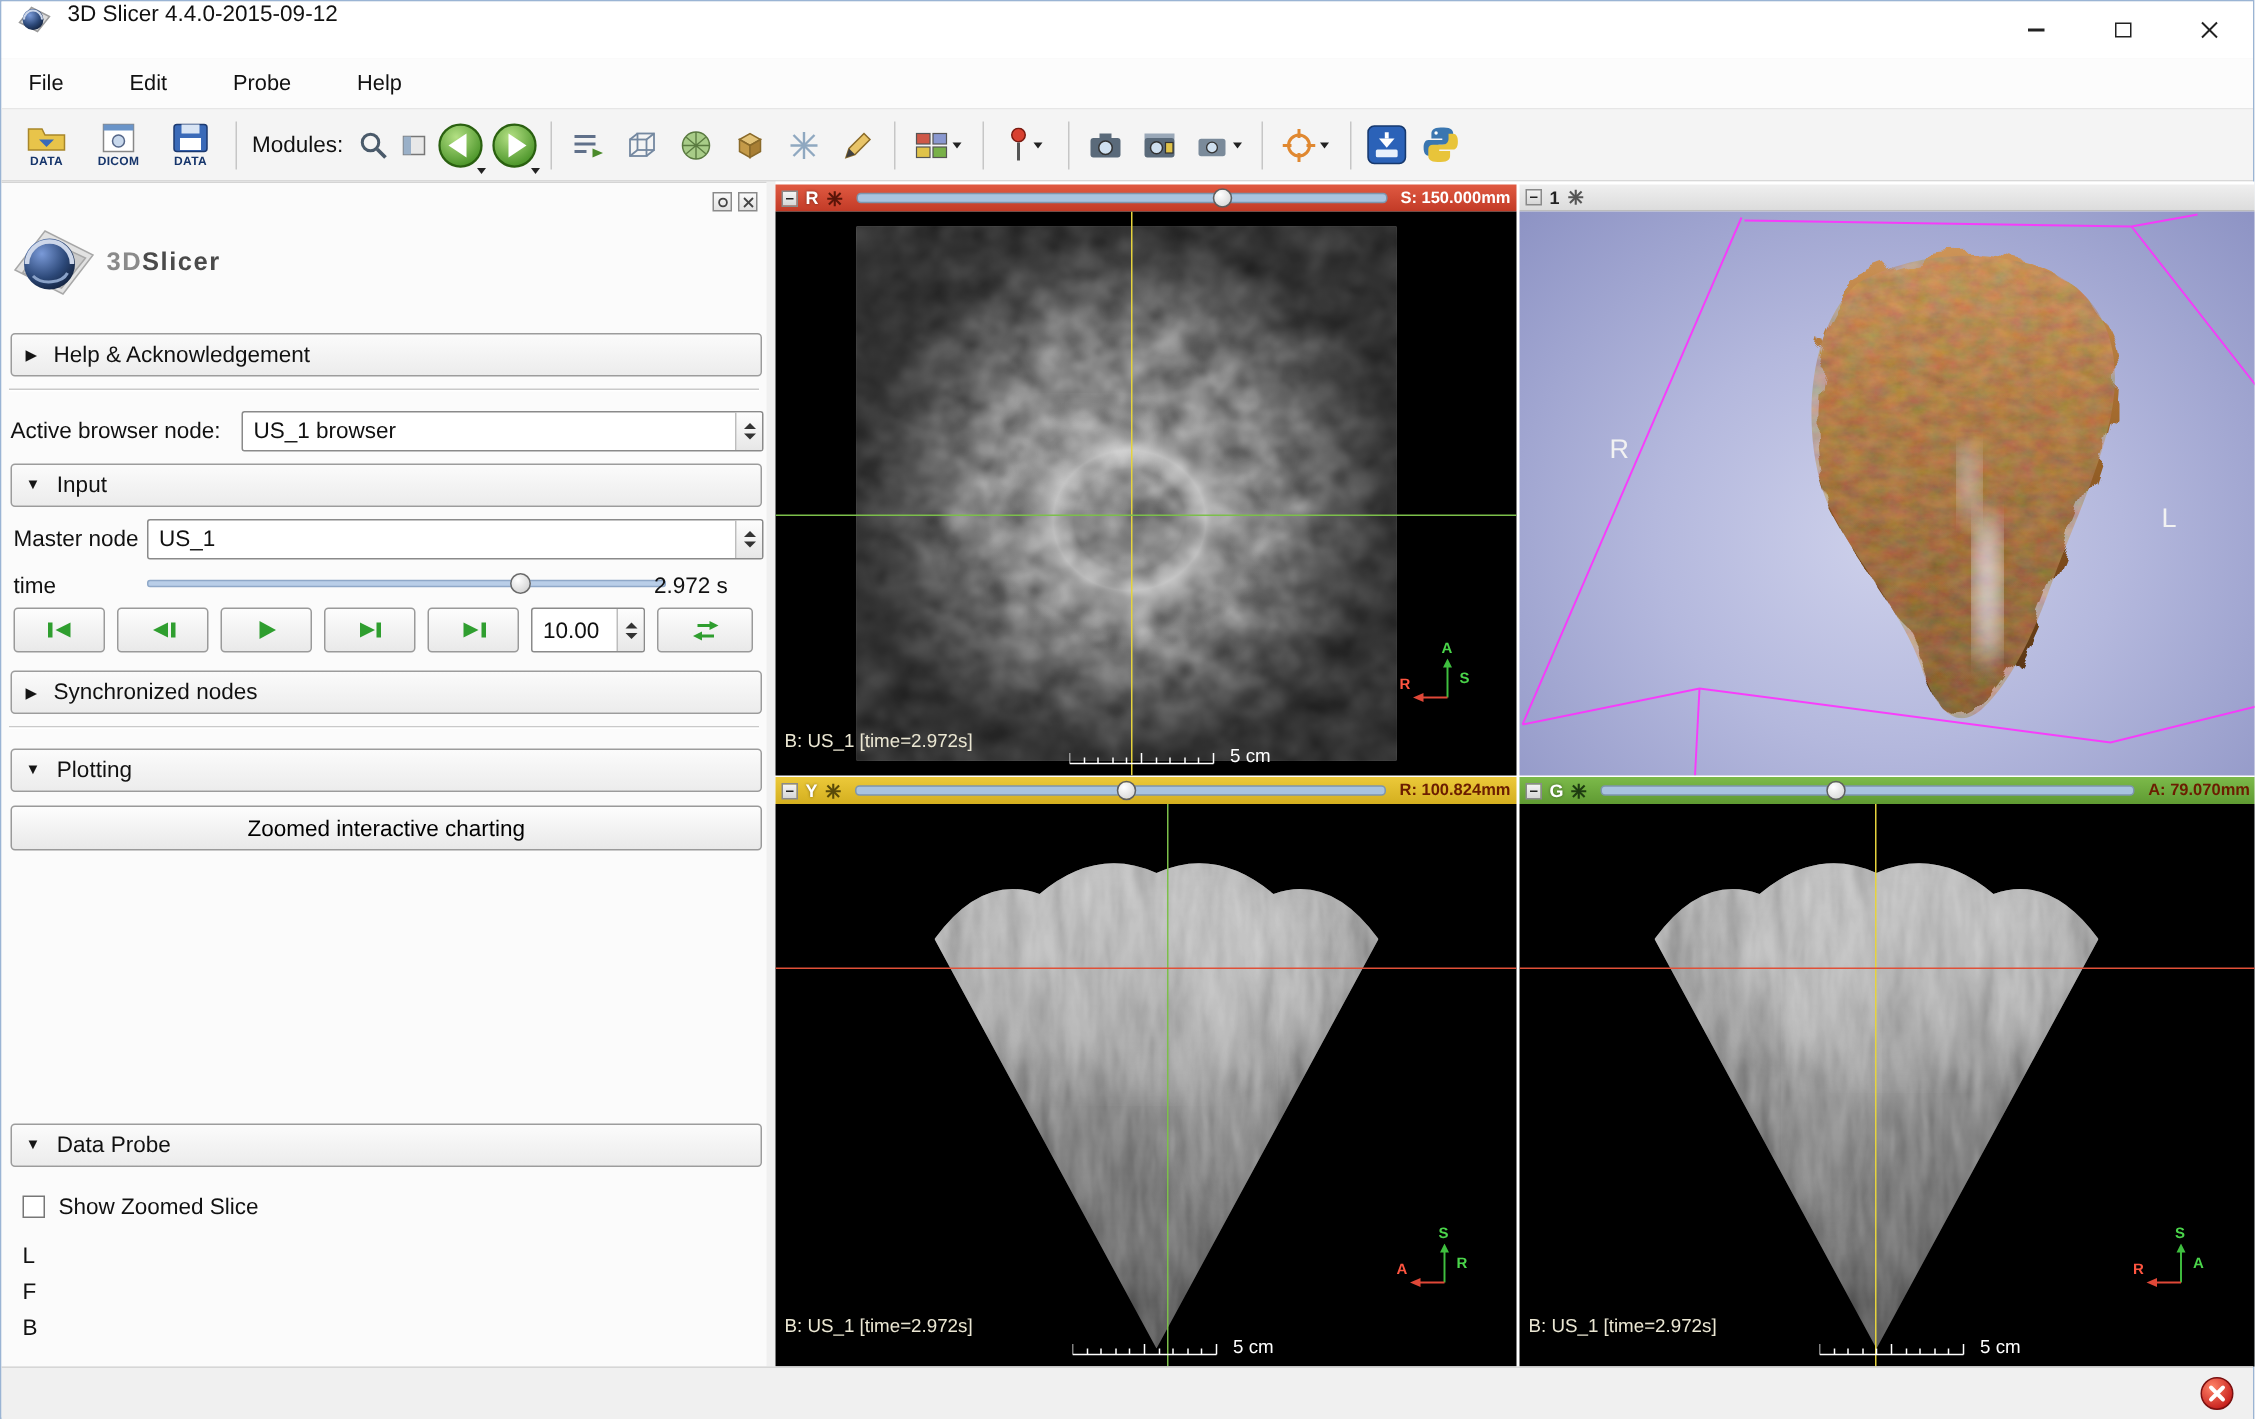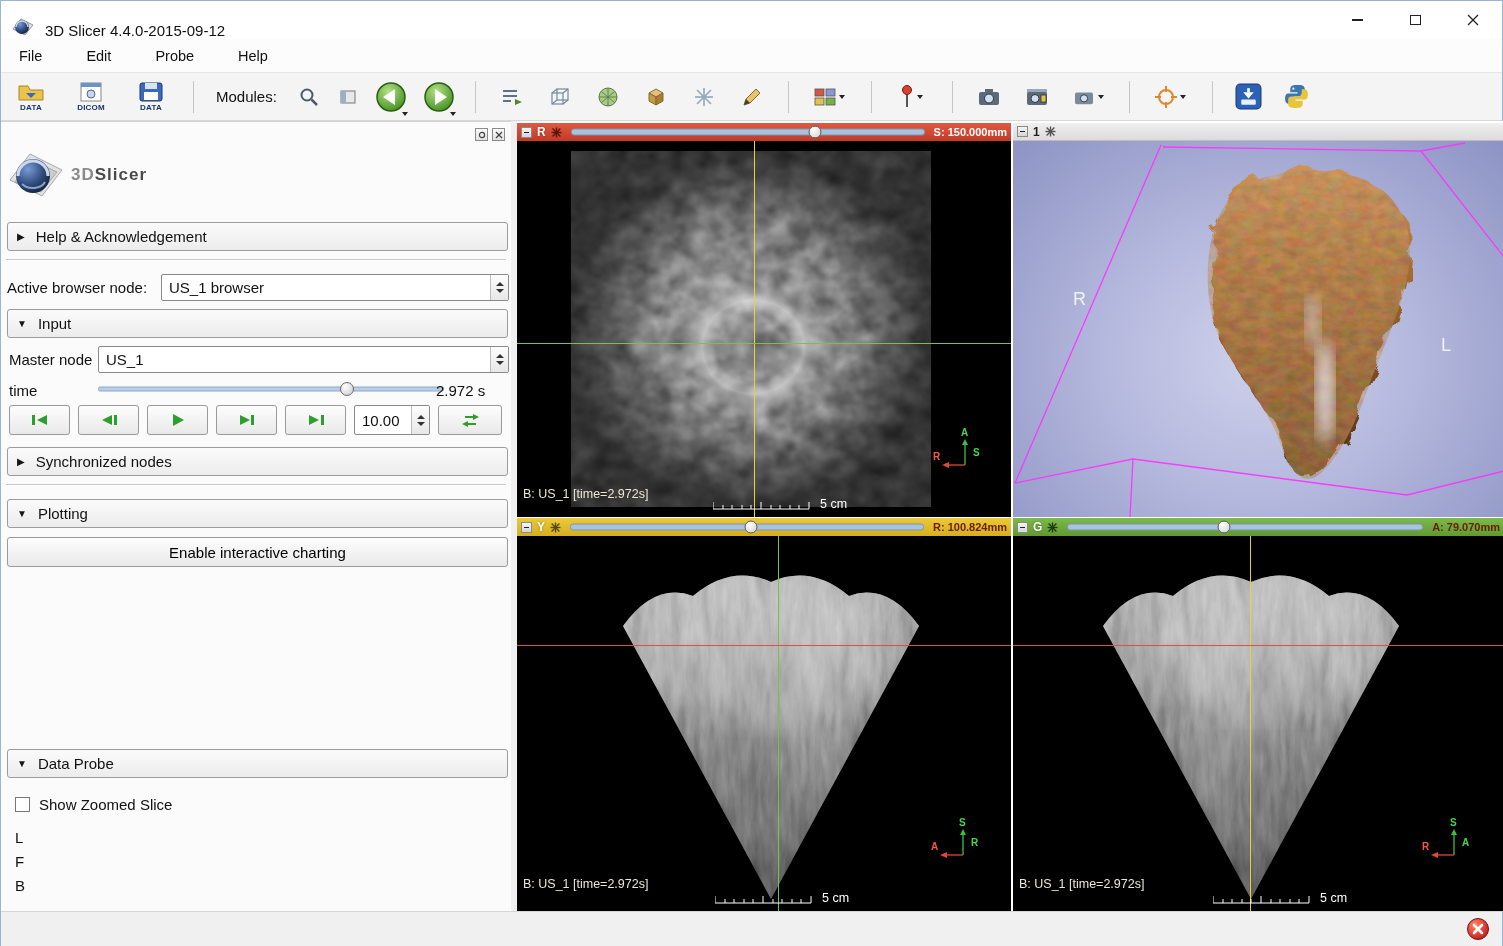--- a/index.html
+++ b/index.html
@@ -2,33 +2,33 @@
 <html><head>
 <meta charset="utf-8">
 <style>
 * { margin:0; padding:0; box-sizing:border-box; }
 html,body { width:1503px; height:946px; }
 body { font-family:"Liberation Sans",sans-serif; background:#f0f0f0; overflow:hidden; }
 .app { position:relative; width:1503px; height:946px; background:#f0f0f0; border:1px solid #9ab4d4; }
 .abs { position:absolute; }
 
 
-.titlebar { position:absolute; top:0; left:0; width:100%; height:38px; background:#ffffff; display:flex; align-items:flex-end; padding-left:10px; }
+.titlebar { position:absolute; top:0; left:0; width:100%; height:38px; background:#ffffff; display:flex; align-items:flex-start; padding-left:10px; }
 .title-text { font-size:15px; color:#111; margin-left:10px; }
 .win-controls { margin-left:auto; display:flex; height:38px; }
 .win-btn { width:58px; height:38px; display:flex; align-items:center; justify-content:center; }
 .glyph-min { width:11px; height:1.5px; background:#222; }
 .glyph-max { width:11px; height:10px; border:1.3px solid #222; }
 
 
 .menubar { position:absolute; top:38px; left:0; width:100%; height:34px; background:#fcfcfc; display:flex; align-items:center; padding-left:6px; border-bottom:1px solid #e6e6e6;gap:20px; }
 .menu-item { font-size:14.5px; color:#111; padding:6px 12px; }
 
 
-.toolbar { position:absolute; top:72px; left:0; width:100%; height:48px; background:#f4f4f4; border-bottom:1px solid #d8d8d8; display:flex; align-items:center; padding:0 6px;gap:12px; }
+.toolbar { position:absolute; top:72px; left:0; width:100%; height:48px; background:#f4f4f4; border-bottom:1px solid #d8d8d8; display:flex; align-items:center; padding:0 6px; }
 .tb-big { width:48px; height:44px; display:flex; flex-direction:column; align-items:center; justify-content:center; border-radius:3px; }
 .tb-caption { font-size:8px; font-weight:bold; color:#16356b; margin-top:1px; letter-spacing:.2px; }
 .tb-ico { min-width:36px; height:44px; display:flex; align-items:center; justify-content:center; position:relative; border-radius:3px; }
 .sep { width:1px; height:32px; background:#c6c6c6; margin:0 6px; }
 .modules-label { font-size:15px; color:#111; margin:0 6px 0 4px; }
 .dd { width:0; height:0; border-left:3.5px solid transparent; border-right:3.5px solid transparent; border-top:4.5px solid #222; }
 .dd-corner { position:absolute; right:1px; bottom:3px; }
 
 
 .combo { background:#fff; border:1px solid #8a8a8a; border-radius:2px; display:flex; align-items:center; font-size:15px; color:#111; padding-left:7px; overflow:hidden; }
@@ -487,21 +487,21 @@
       <span class="tri-glyph">▶</span>
       <span>Synchronized nodes</span>
     </div>
     <div class="hgroove" style="top:362px"></div>
 
     <div class="sect" style="top:377px">
       <span class="tri-glyph">▼</span>
       <span>Plotting</span>
     </div>
     <div class="pbtn abs" style="left:6px;top:415px;width:501px;height:30px;font-size:15px">
-      <span>Enable interactive charting</span>
+      <span>Zoomed interactive charting</span>
     </div>
 
     <div class="sect" style="top:627px">
       <span class="tri-glyph">▼</span>
       <span>Data Probe</span>
     </div>
     <div class="checkbox" style="left:14px;top:675px"></div>
     <span class="plabel" style="left:38px;top:674px">Show Zoomed Slice</span>
     <span class="plabel" style="left:14px;top:707px">L</span>
     <span class="plabel" style="left:14px;top:731px">F</span>

